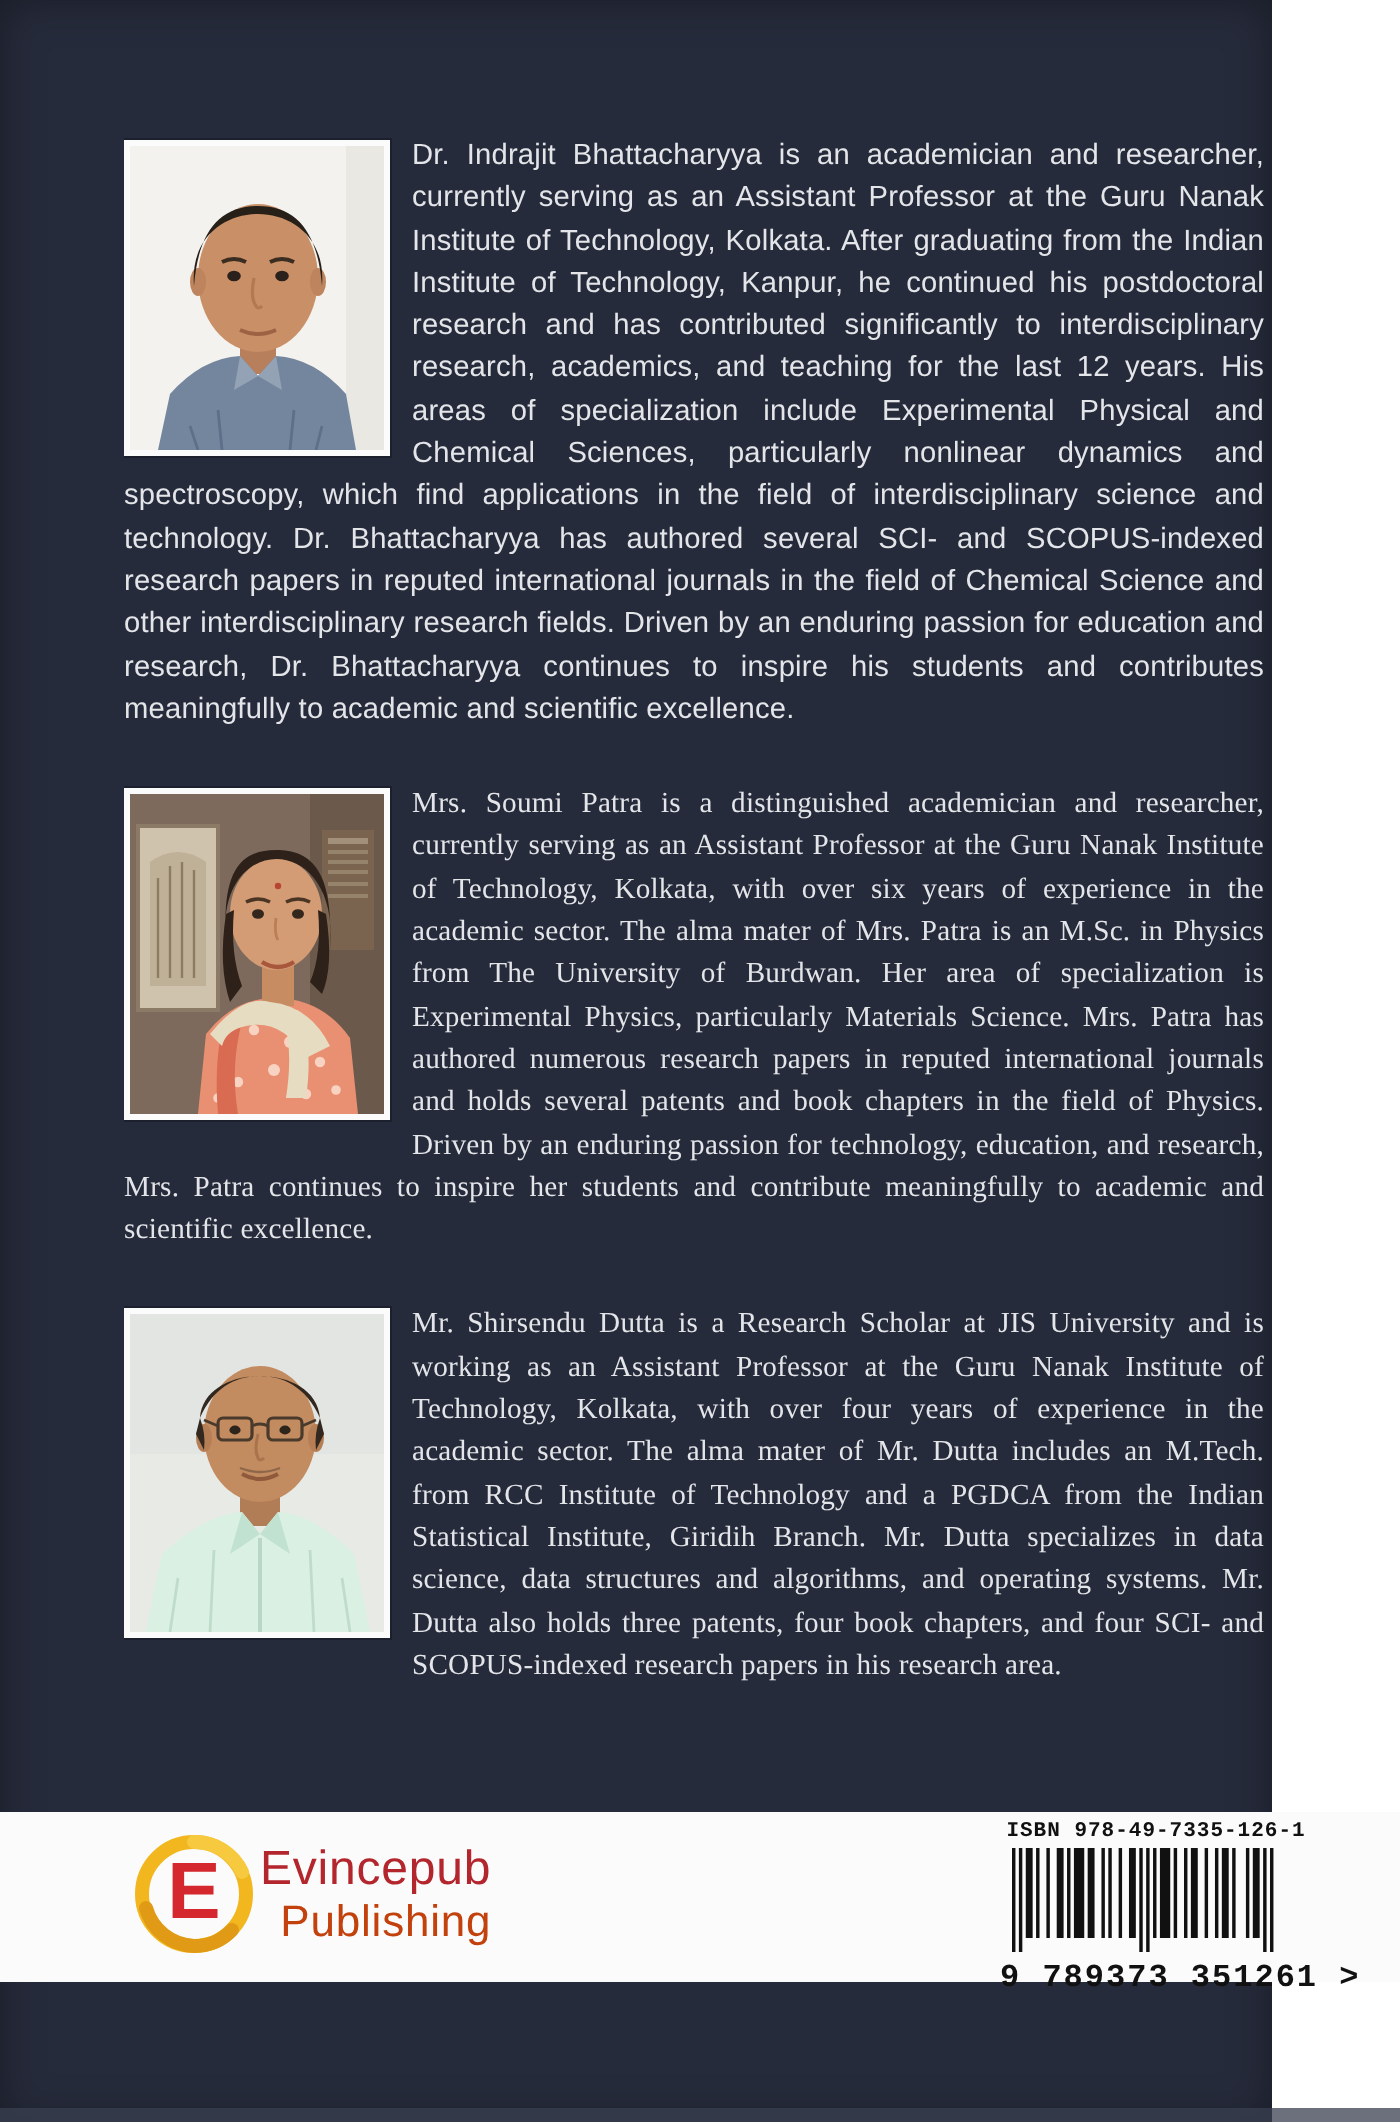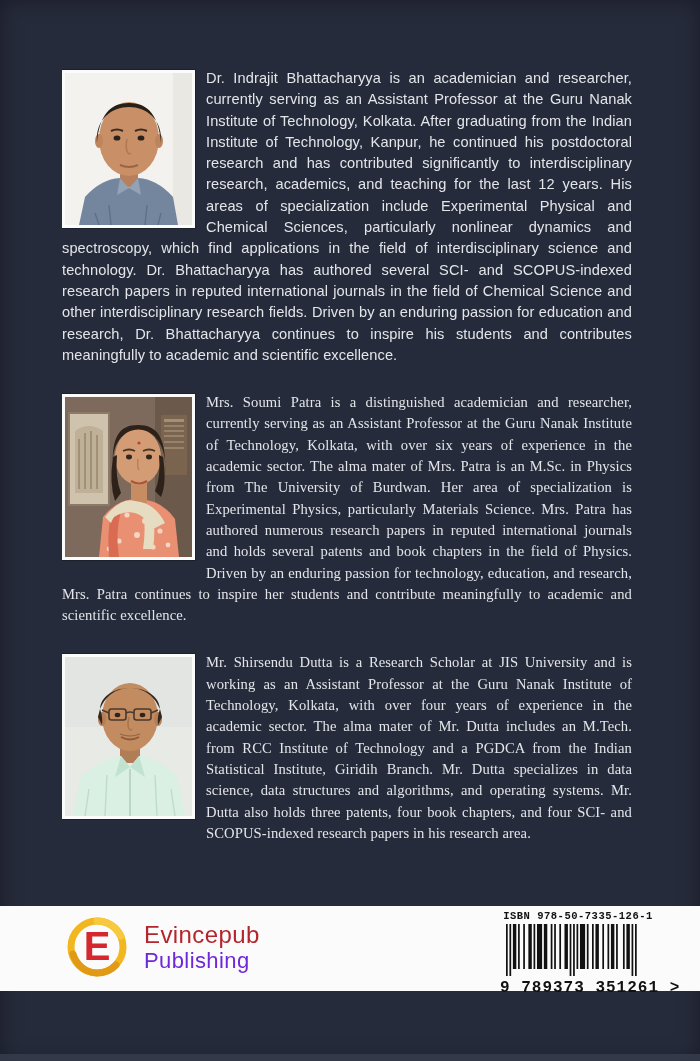--- a/index.html
+++ b/index.html
@@ -1,32 +1,32 @@
 <!DOCTYPE html>
 <html><head>
 <meta charset="utf-8">
 <style>
   html,body{margin:0;padding:0;}
   body{width:700px;height:1061px;overflow:hidden;font-family:"Liberation Sans",sans-serif;}
-  .cover{position:relative;width:700px;height:1061px;background:#262b3b;box-shadow:inset 0 0 22px rgba(0,0,0,.35);}
+  .cover{position:relative;width:636px;height:1061px;background:#262b3b;box-shadow:inset 0 0 22px rgba(0,0,0,.35);}
   .content{position:absolute;top:68px;left:62px;width:570px;}
   .bio-section{margin:0 0 26px 0;overflow:hidden;}
   .bio-section + .bio-section{margin-top:26px;font-family:Liberation Serif, serif;}
   .bio-text{color:#e3e5e9;font-size:14.6px;line-height:21.3px;text-align:justify;letter-spacing:.1px;}
   .photo-frame{float:left;background:#fbfbfb;border:3px solid #fbfbfb;margin:2px 11px 4px 0;line-height:0;box-shadow:0 0 0 1px rgba(0,0,0,.25);}
   .photo-frame svg{display:block;}
   
   .pub-strip{position:absolute;left:0;top:906px;width:700px;height:85px;background:#fbfbfb;}
   .logo-wrap{position:absolute;left:64px;top:8px;display:flex;align-items:center;}
   .logo-ring{position:relative;width:66px;height:66px;}
   .logo-letter{position:absolute;left:0;top:0;width:66px;height:66px;display:flex;align-items:center;justify-content:center;
     color:#d4282e;font-size:40px;font-weight:bold;font-family:"Liberation Sans",sans-serif;padding-bottom:2px;box-sizing:border-box;}
-  .logo-text{margin-left:14px;}
+  .logo-text{}
   .logo-name{color:#b3262d;font-size:24px;letter-spacing:.4px;line-height:26px;}
-  .logo-tagline{color:#6d28d9;font-size:22px;letter-spacing:.4px;line-height:25px;}
+  .logo-tagline{color:#c2410c;font-size:22px;letter-spacing:.4px;line-height:25px;text-align:right;}
   
   .barcode{position:absolute;right:44px;top:4px;width:156px;text-align:center;}
   .isbn-label{font-family:"Liberation Mono",monospace;font-size:10.5px;font-weight:bold;color:#111;letter-spacing:.5px;white-space:nowrap;}
   .bars{margin:2px auto 0 auto;width:148px;height:52px;}
   .isbn-digits{font-family:"Liberation Mono",monospace;font-size:16px;font-weight:bold;color:#111;letter-spacing:1px;margin-top:-1px;white-space:nowrap;}
   .bottom-edge{position:absolute;left:0;bottom:0;width:700px;height:7px;background:#3a4050;opacity:.75;}
 </style>
 </head>
 <body>
 
@@ -150,21 +150,21 @@
         </svg>
         <span class="logo-letter">E</span>
       </span>
       <span class="logo-text">
         <div class="logo-name">Evincepub</div>
         <div class="logo-tagline">Publishing</div>
       </span>
     </div>
 
     <div class="barcode">
-      <div class="isbn-label">ISBN 978-50-7335-126-1</div>
+      <div class="isbn-label">ISBN 978-49-7335-126-1</div>
       <svg class="bars" id="barcode-bars" viewBox="0 0 148 52" preserveAspectRatio="none">
           <rect x="2.00" y="0" width="1.72" height="52" fill="#111"></rect>
           <rect x="5.44" y="0" width="1.72" height="52" fill="#111"></rect>
           <rect x="8.88" y="0" width="3.44" height="45" fill="#111"></rect>
           <rect x="14.04" y="0" width="1.72" height="45" fill="#111"></rect>
           <rect x="19.20" y="0" width="1.72" height="45" fill="#111"></rect>
           <rect x="24.36" y="0" width="3.44" height="45" fill="#111"></rect>
           <rect x="29.52" y="0" width="1.72" height="45" fill="#111"></rect>
           <rect x="32.96" y="0" width="5.16" height="45" fill="#111"></rect>
           <rect x="39.84" y="0" width="3.44" height="45" fill="#111"></rect>

